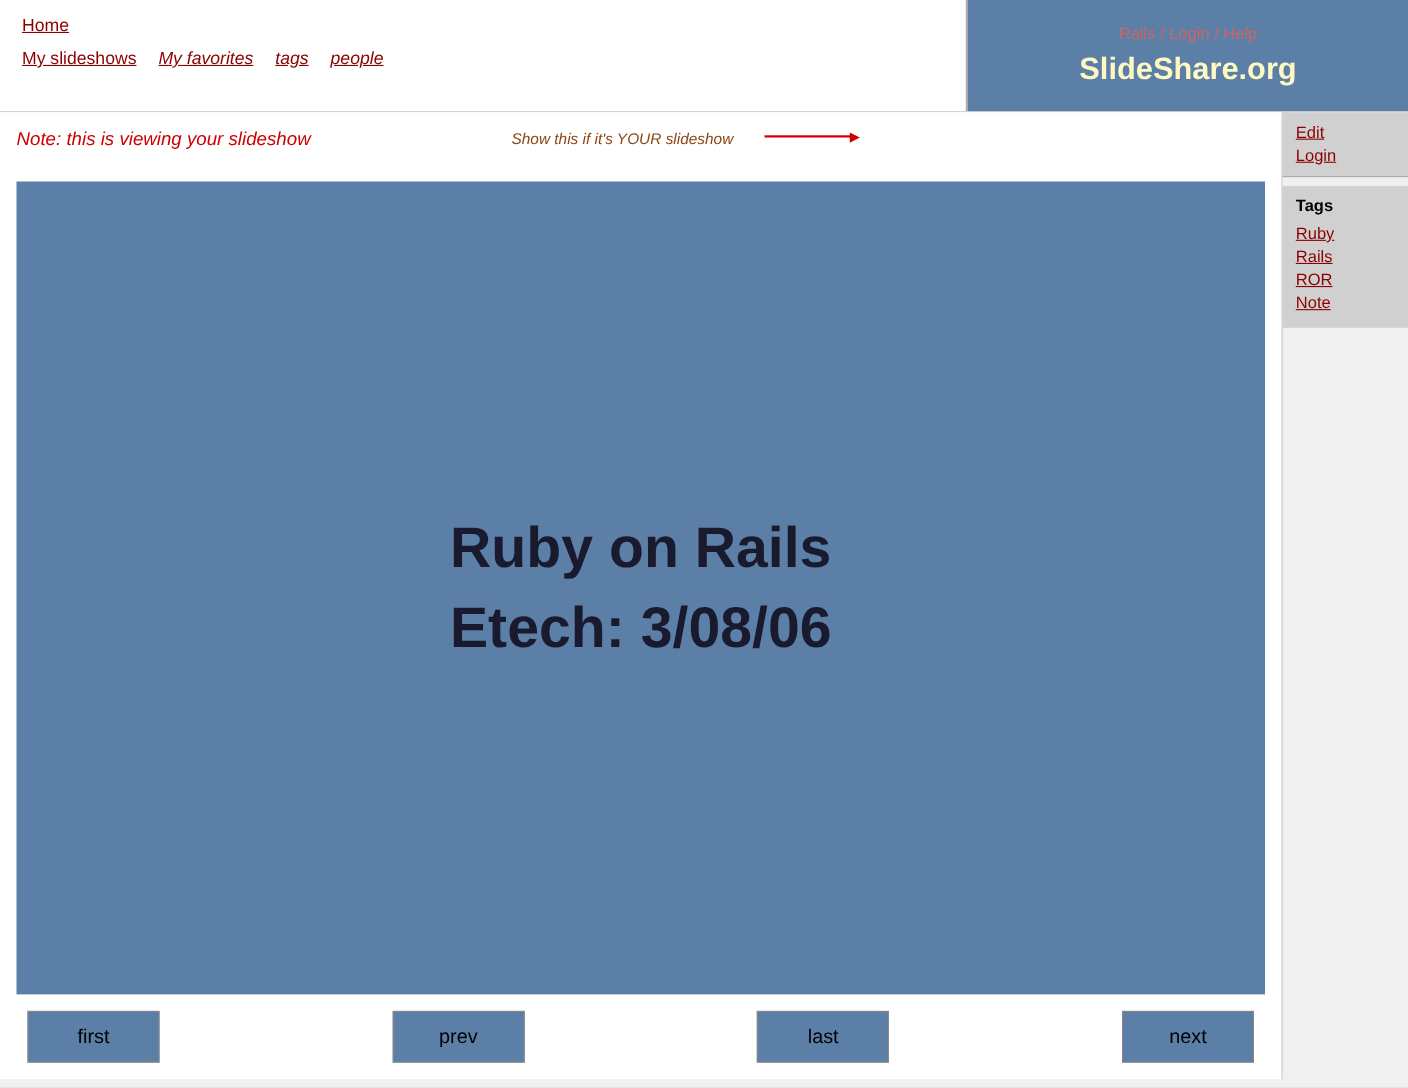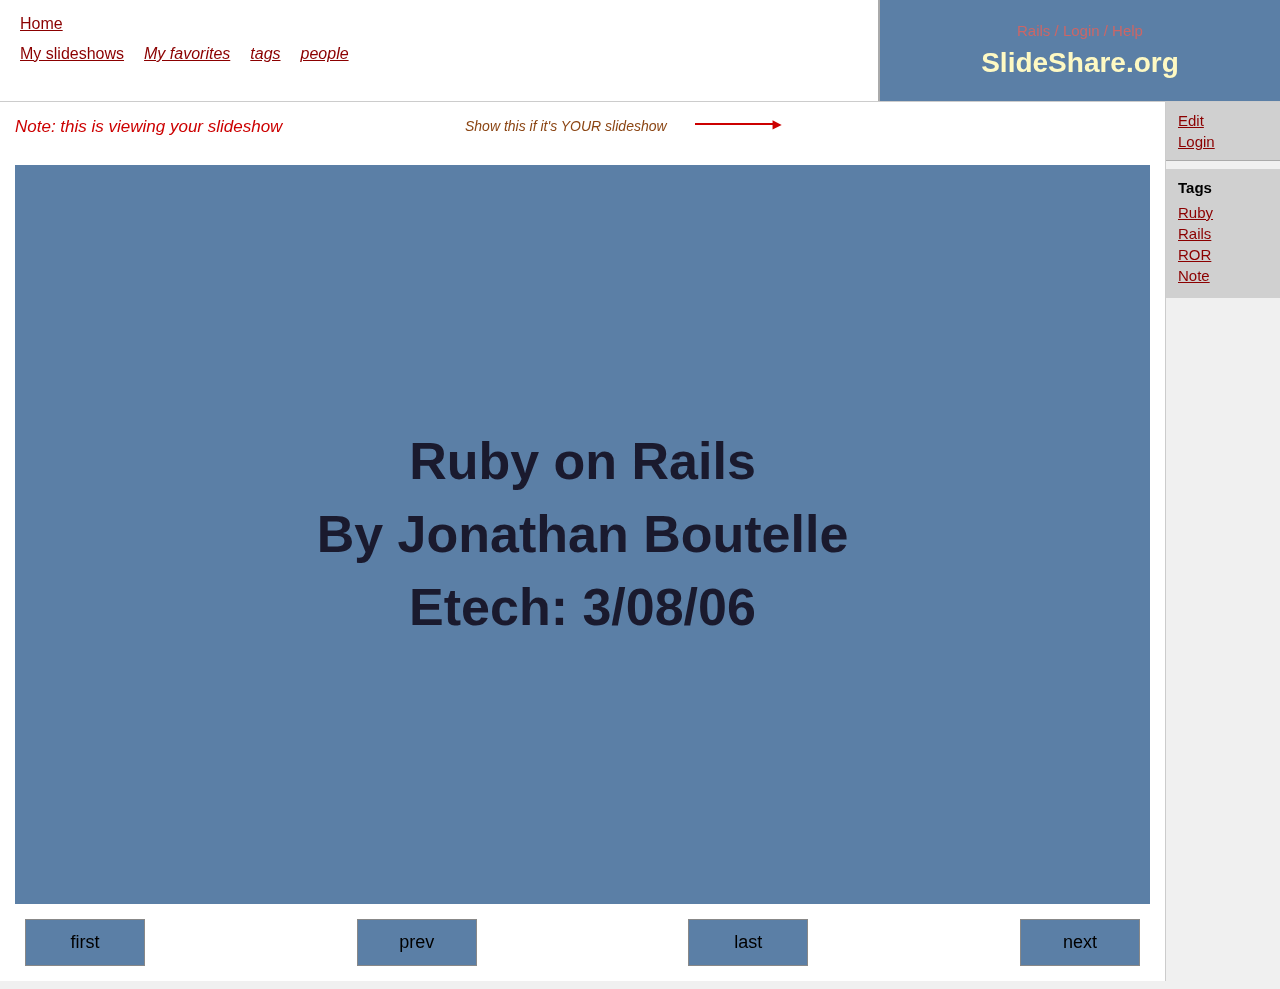--- a/index.html
+++ b/index.html
@@ -263,21 +263,20 @@
       <span class="note-text">Note: this is viewing your slideshow</span>
       <div class="show-owner-annotation">
         <span class="show-owner-text">Show this if it's YOUR slideshow</span>
         <span class="arrow-line"></span>
       </div>
     </div>
 
     <div class="slide-display">
       <div class="slide-content">
         <div>Ruby on Rails</div>
-        <div>By Jonathan Boutelle</div>
         <div>Etech: 3/08/06</div>
       </div>
     </div>
 
     <div class="nav-buttons">
       <button class="nav-btn">first</button>
       <button class="nav-btn">prev</button>
       <button class="nav-btn">last</button>
       <button class="nav-btn">next</button>
     </div>

